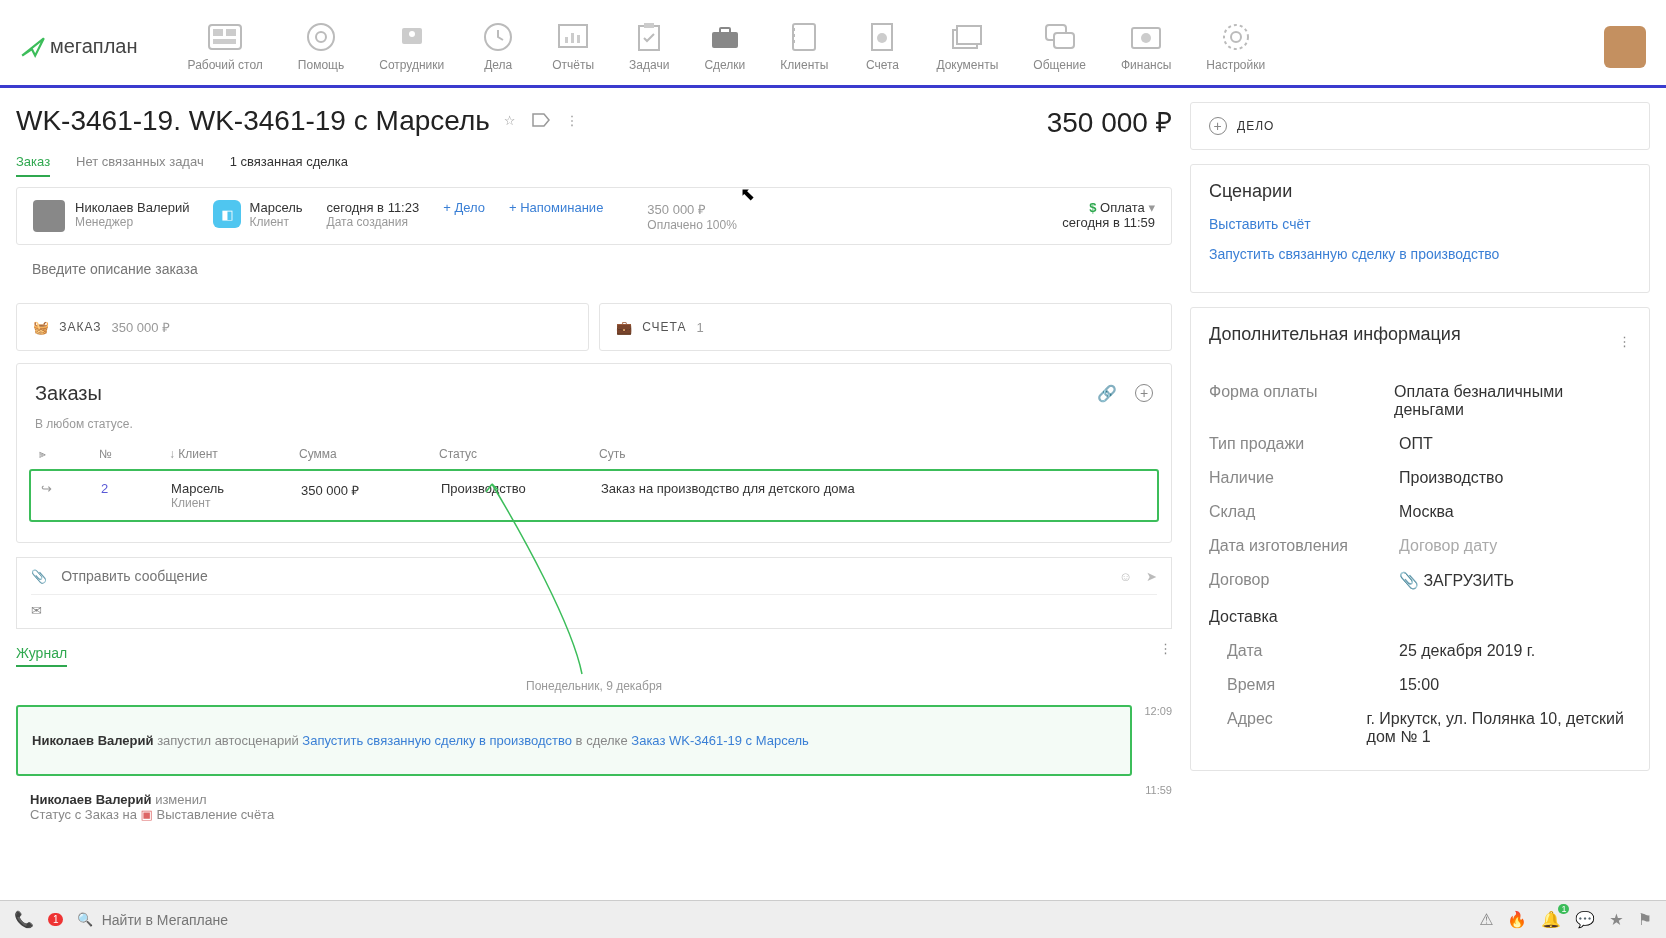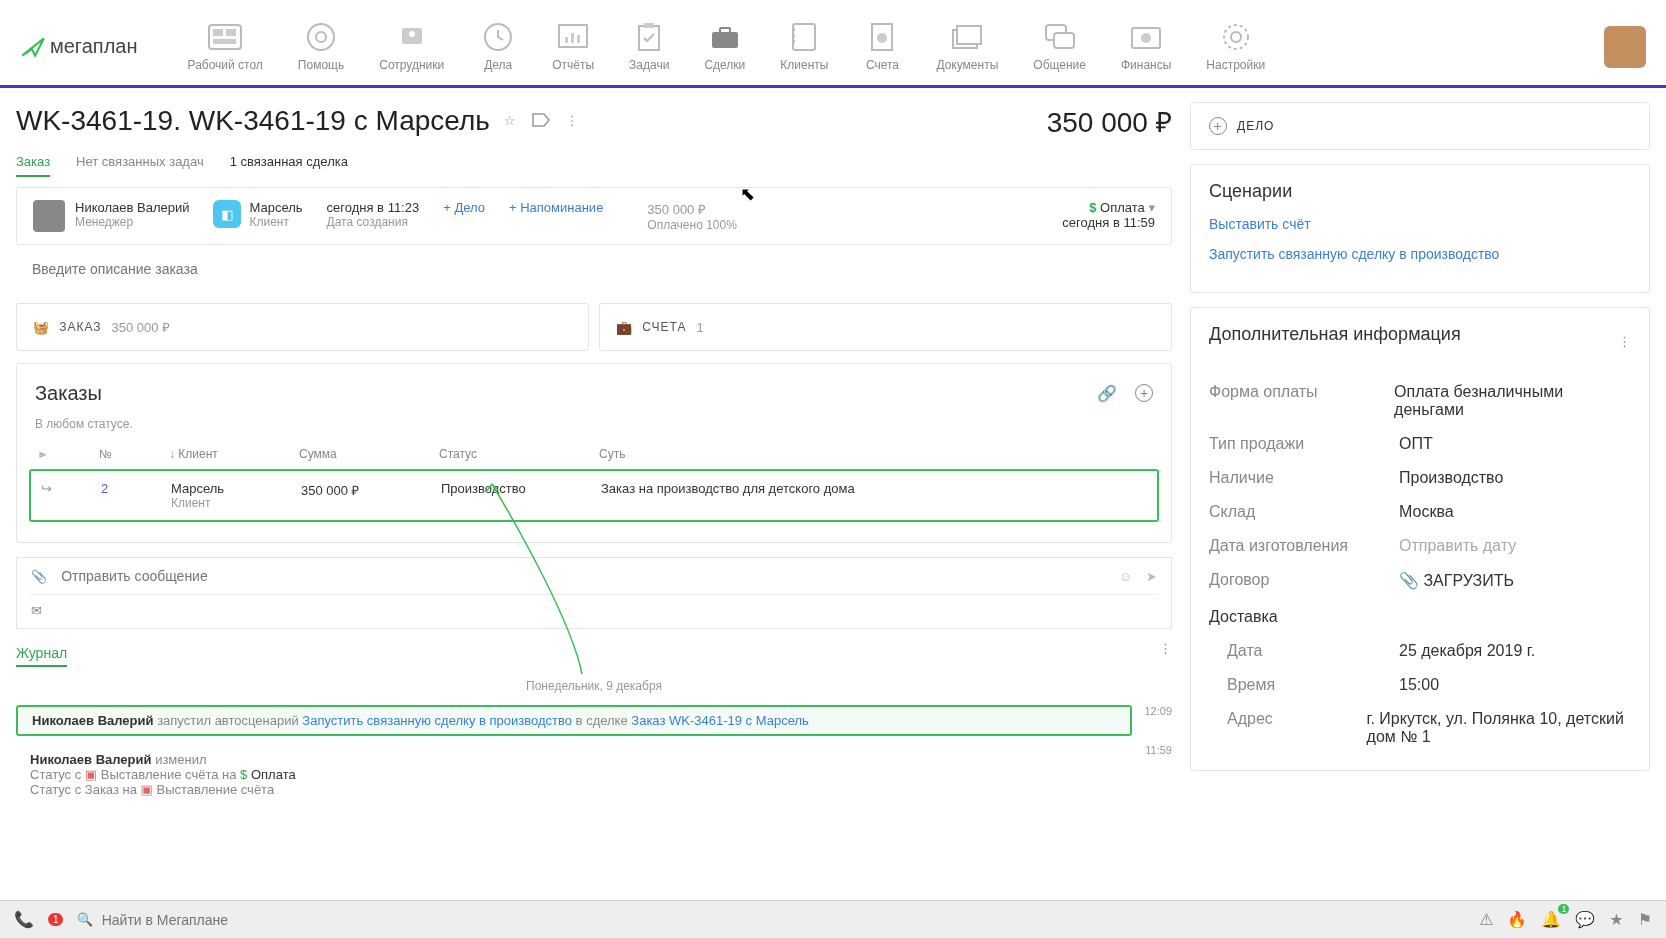--- a/index.html
+++ b/index.html
@@ -53,21 +53,21 @@
 .tbl-head > div, .tbl-row > div { padding: 0 4px;}
 .c-ctrl{width:60px;} .c-num{width:70px;} .c-client{width:130px;} .c-sum{width:140px;} .c-status{width:160px;} .c-desc{flex:1;}
 .tbl-row { display:flex; padding:10px 0; border:2px solid #3cbd5a; border-radius:3px; margin:2px -6px; padding-left:6px; padding-right:6px;}
 .tbl-row .c-num { color:#5a5ad6;}
 .msg-box { border:1px solid #e4e4e4; margin-top:14px; padding:10px 14px;}
 .msg-row { display:flex; align-items:center; gap:14px; border-bottom:1px solid #eee; padding-bottom:10px;}
 .msg-input { flex:1; border:none; outline:none; font-size:14px; color:#999;}
 .msg-icons { color:#bbb; display:flex; gap:14px; cursor:pointer;}
 .journal-tab { color:#2fa84f; border-bottom:2px solid #2fa84f; display:inline-block; padding-bottom:4px; margin-top:16px; font-size:14px;}
 .date-div { text-align:center; color:#999; font-size:12px; margin:12px 0;}
-.log-entry { border:2px solid #3cbd5a; border-radius:3px; padding:6px 14px; font-size:13px; background:#f4fbf6;}
+.log-entry { border:2px solid #3cbd5a; border-radius:3px; padding:26px 14px; font-size:13px; background:#f4fbf6;}
 .log-entry .nm { font-weight:bold;}
 .log-entry .act { color:#888;}
 .log-entry .lnk { color:#3a7fd5;}
 .log-time { color:#999; font-size:11px; text-align:right;}
 .log-wrap { display:flex; gap:12px; align-items:flex-start;}
 .log-wrap .entry { flex:1;}
 .log-plain { padding:8px 14px; font-size:13px;}
 .log-plain .nm{font-weight:bold;} .log-plain .act{color:#888;}
 .side-box { border:1px solid #e4e4e4; border-radius:3px; margin-bottom:14px; }
 .side-head { padding:14px 18px; display:flex; align-items:center; gap:10px; font-size:12px; letter-spacing:1px;}
@@ -365,21 +365,20 @@
         <span class="lnk">Запустить связанную сделку в производство</span>
         <span class="act"> </span><span class="act">в сделке</span><span> </span>
         <span class="lnk">Заказ WK-3461-19 с Марсель</span>
       </div>
       <div class="log-time">12:09</div>
     </div>
 
     <div class="log-wrap" style="margin-top:8px;">
       <div class="entry log-plain">
         <div><span class="nm">Николаев Валерий</span> <span class="act">изменил</span></div>
-        <div class="act"><span>Статус  с</span> <span style="color:#d66;">▣</span> <span>Выставление счёта</span> <span>на</span> <span style="color:#2fa84f;">$</span> <span style="color:#333;">Оплата</span></div>
         <div class="act"><span>Статус  с Заказ на</span> <span style="color:#d66;">▣</span> <span>Выставление счёта</span></div>
       </div>
       <div class="log-time">11:59</div>
     </div>
   </div>
 
   <div class="side">
     <div class="side-box">
       <div class="side-head">
           <span class="plus-circ">+</span>
@@ -410,21 +409,21 @@
         <div class="info-row">
             <div class="k">Наличие</div>
             <div class="v">Производство</div>
           </div>
         <div class="info-row">
             <div class="k">Склад</div>
             <div class="v">Москва</div>
           </div>
         <div class="info-row">
             <div class="k">Дата изготовления</div>
-            <div class="v ph">Отправить дату</div>
+            <div class="v ph">Договор дату</div>
           </div>
         <div class="info-row">
             <div class="k">Договор</div>
             <div class="v"><span class="grey">📎 </span><span>ЗАГРУЗИТЬ</span></div>
           </div>
         <div class="sub-h">Доставка</div>
         <div class="info-row info-sub">
             <div class="k">Дата</div>
             <div class="v">25 декабря 2019 г.</div>
           </div>

